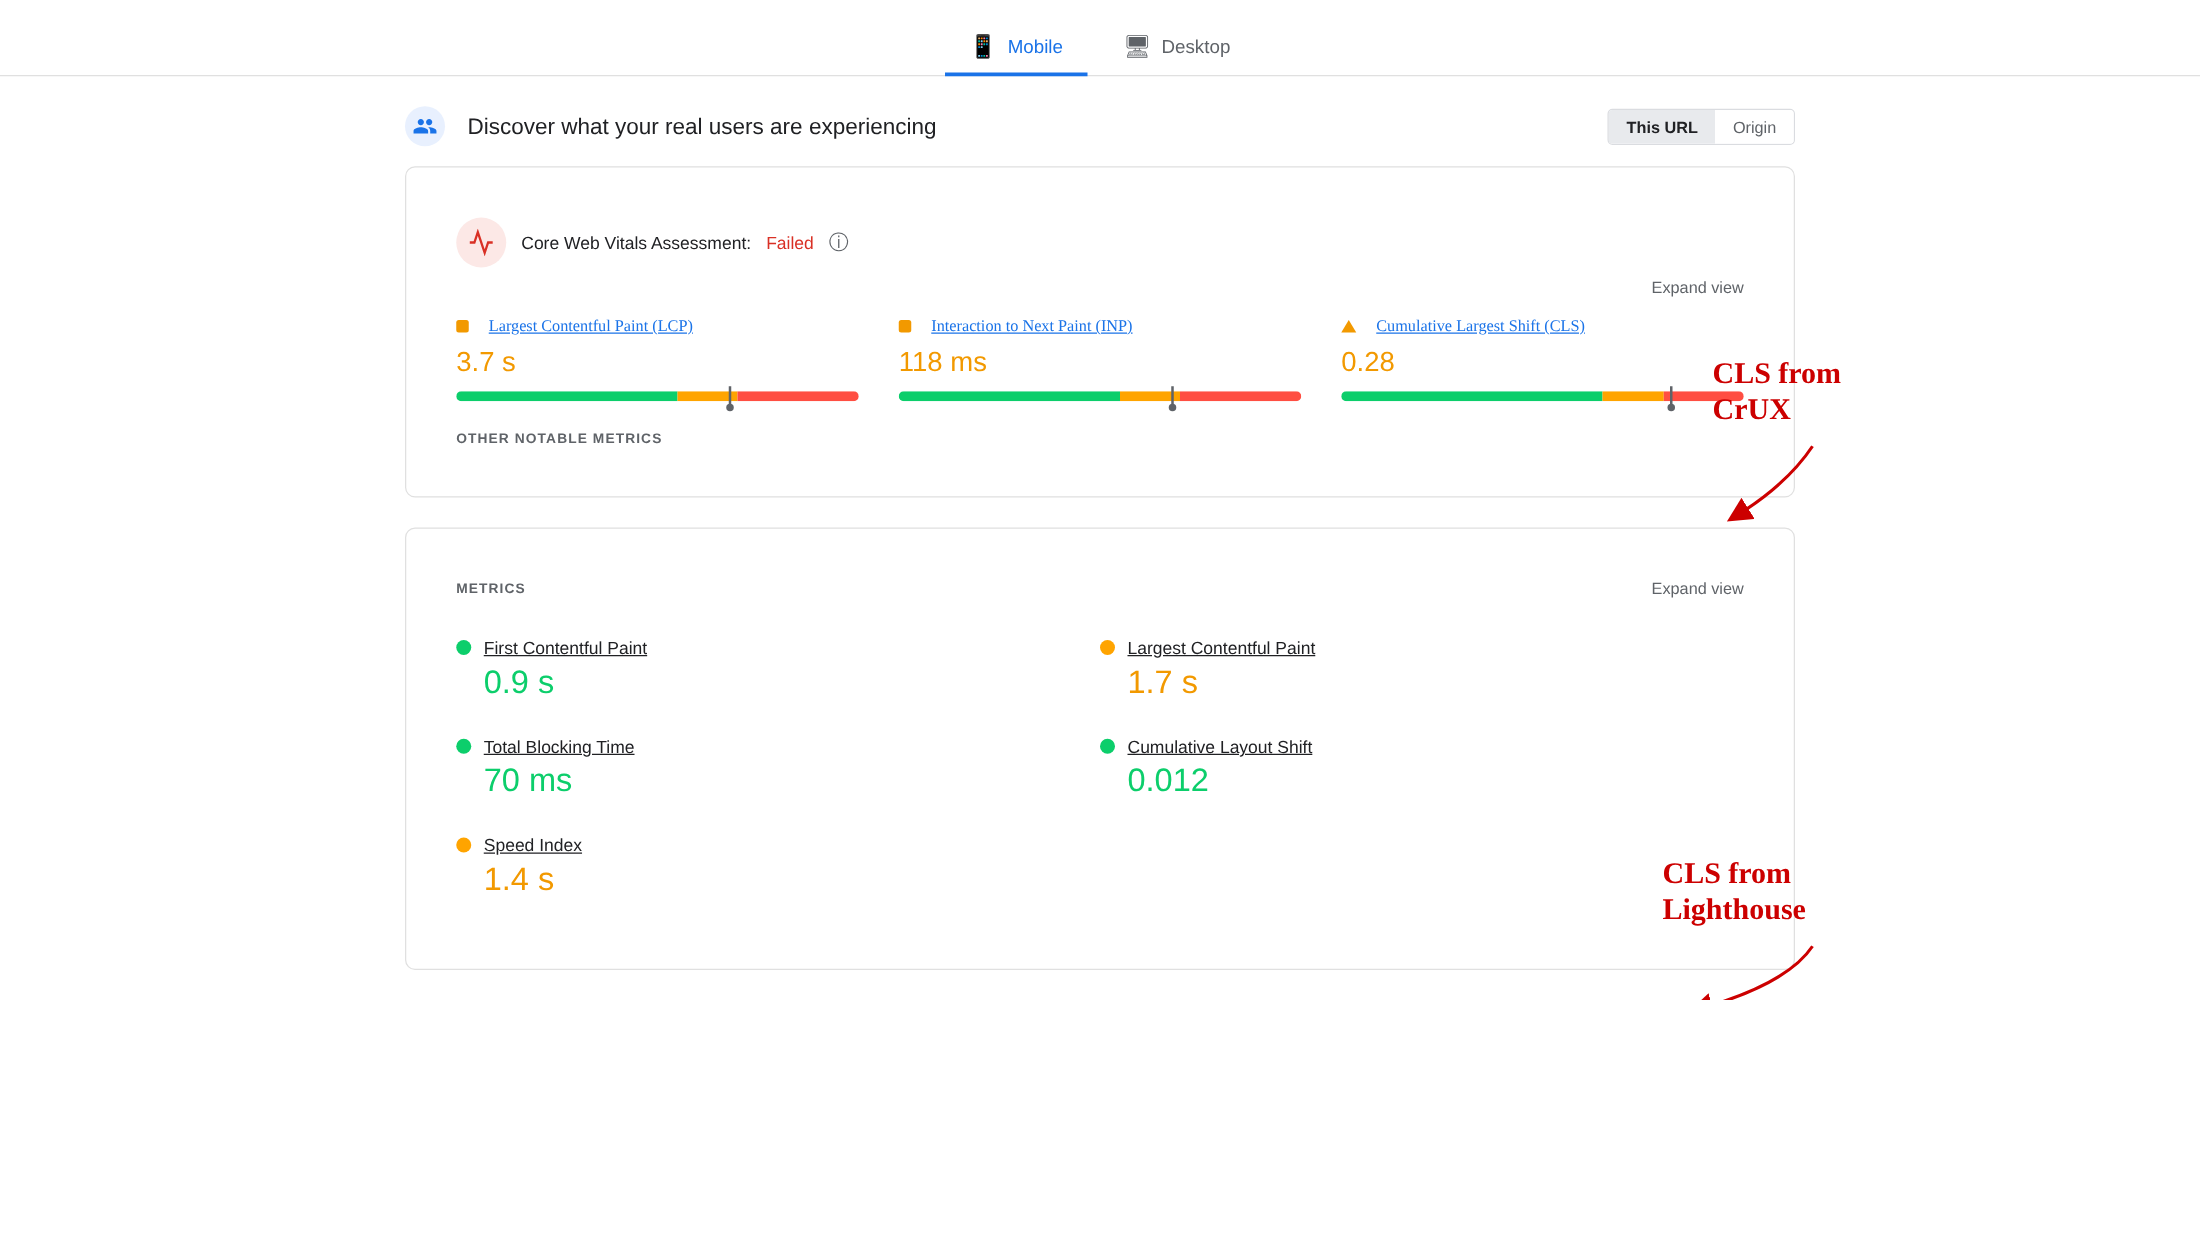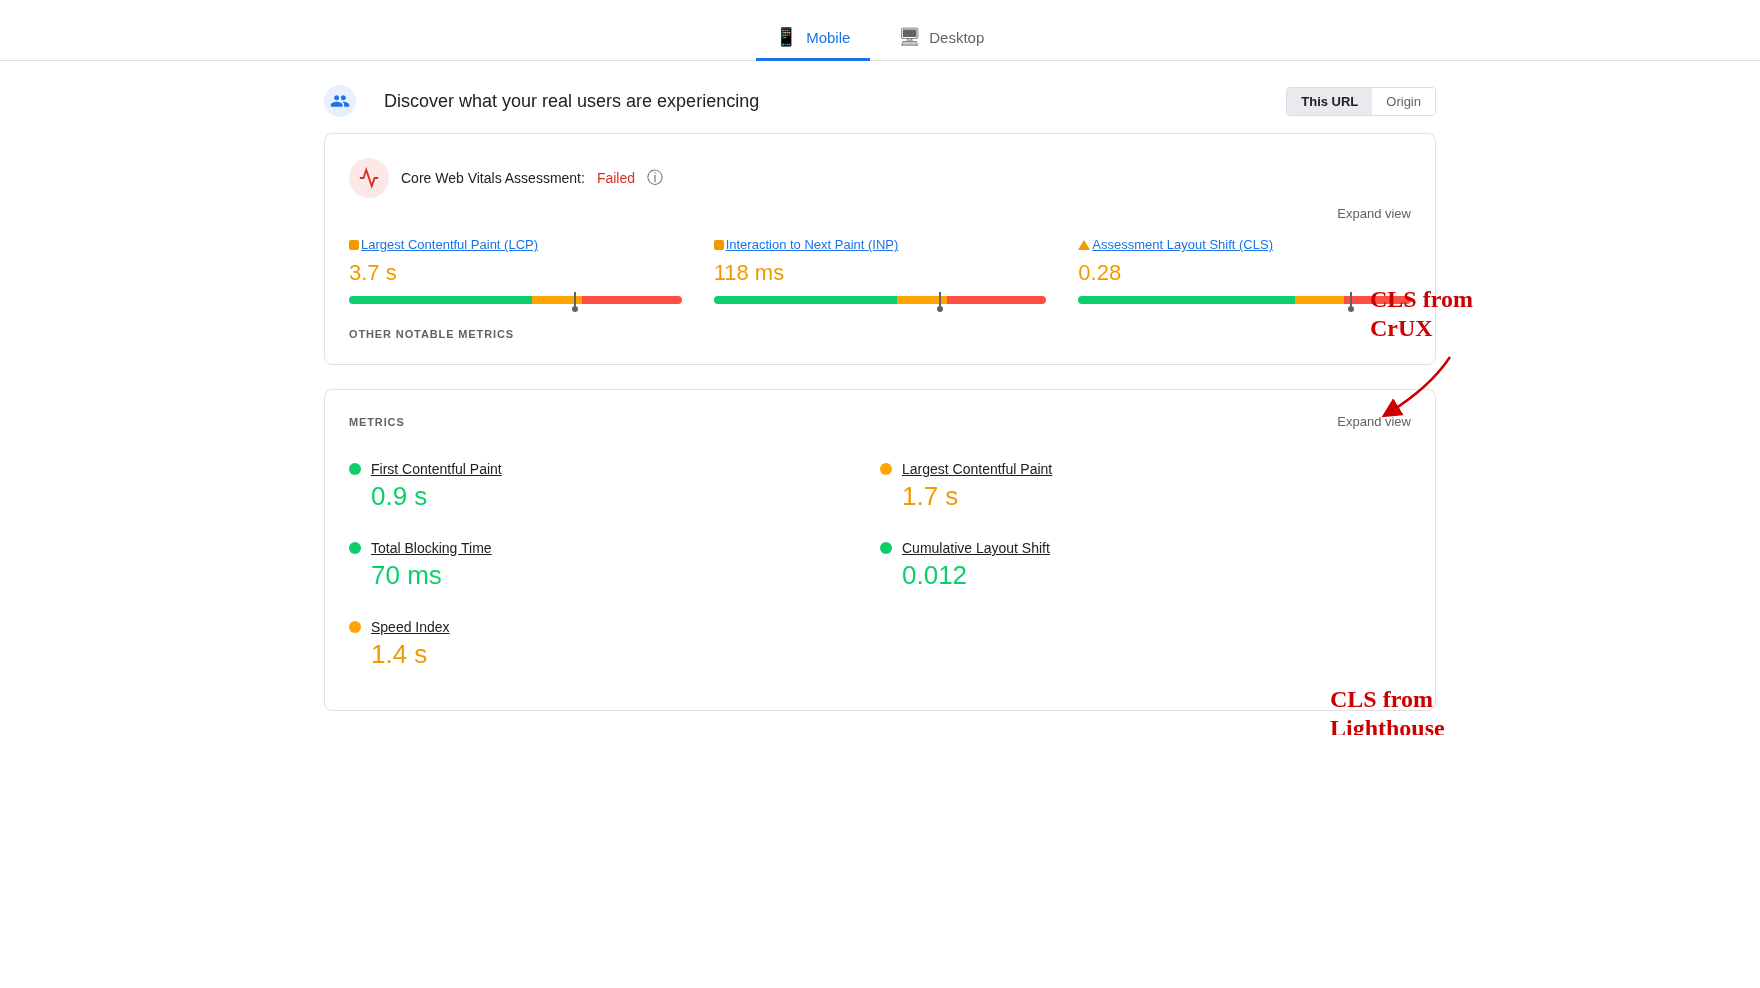--- a/index.html
+++ b/index.html
@@ -51,21 +51,21 @@
     
     .header-row {
       display: flex;
       align-items: center;
       justify-content: space-between;
       margin-bottom: 16px;
     }
     .header-left {
       display: flex;
       align-items: center;
-      gap: 28px;
+      gap: 18px;
     }
     .header-icon {
       width: 32px;
       height: 32px;
       background: #e8f0fe;
       border-radius: 50%;
       display: flex;
       align-items: center;
       justify-content: center;
       color: #1a73e8;
@@ -95,21 +95,21 @@
       background: #e8eaed;
       color: #202124;
       font-weight: 700;
     }
 
     
     .card {
       background: #fff;
       border: 1px solid #e0e0e0;
       border-radius: 8px;
-      padding: 24px;
+      padding: 40px;
       margin-bottom: 24px;
     }
 
     
     .cwv-header {
       display: flex;
       align-items: center;
       gap: 12px;
       margin-bottom: 8px;
     }
@@ -149,22 +149,23 @@
       margin-bottom: 24px;
     }
     .metric-item {}
     .metric-label {
       font-size: 13px;
       color: #1a73e8;
       text-decoration: underline;
       cursor: pointer;
       display: flex;
       align-items: center;
-      gap: 2px;
+      gap: 16px;
       margin-bottom: 8px;
+      font-family: Liberation Serif, serif;
     }
     .metric-label-icon {
       width: 10px;
       height: 10px;
       display: inline-block;
       border-radius: 2px;
     }
     .metric-label-icon.orange { background: #f29900; }
     .metric-label-icon.triangle {
       width: 0; height: 0;
@@ -361,21 +362,21 @@
               <div class="bar-orange" style="width:15%"></div>
               <div class="bar-red" style="width:30%"></div>
             </div>
             <div class="progress-marker" style="left:68%"></div>
           </div>
         </div>
 
         <div class="metric-item">
           <div class="metric-label">
             <span class="metric-label-icon triangle"></span>
-            <span>Assessment Layout Shift (CLS)</span>
+            <span>Cumulative Largest Shift (CLS)</span>
           </div>
           <div class="metric-value orange">0.28</div>
           <div class="progress-bar-container">
             <div class="progress-bar-track">
               <div class="bar-green" style="width:65%"></div>
               <div class="bar-orange" style="width:15%"></div>
               <div class="bar-red" style="width:20%"></div>
             </div>
             <div class="progress-marker" style="left:82%"></div>
           </div>

